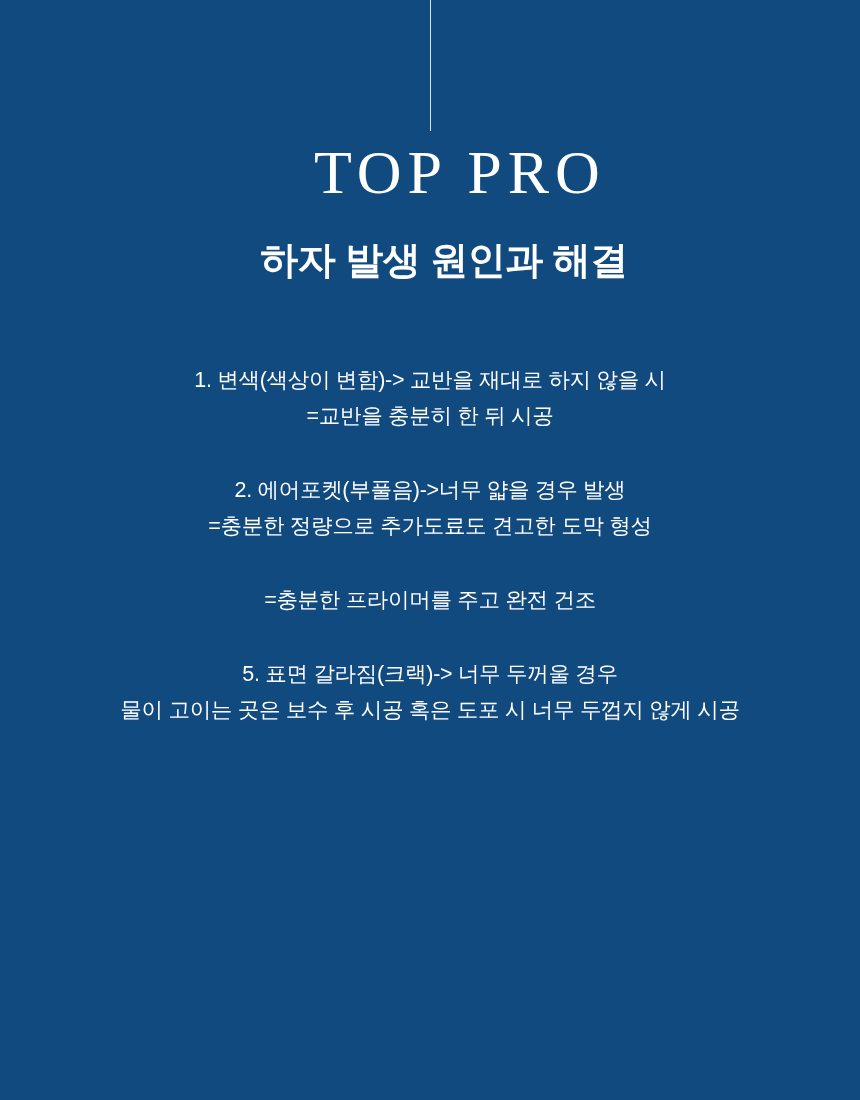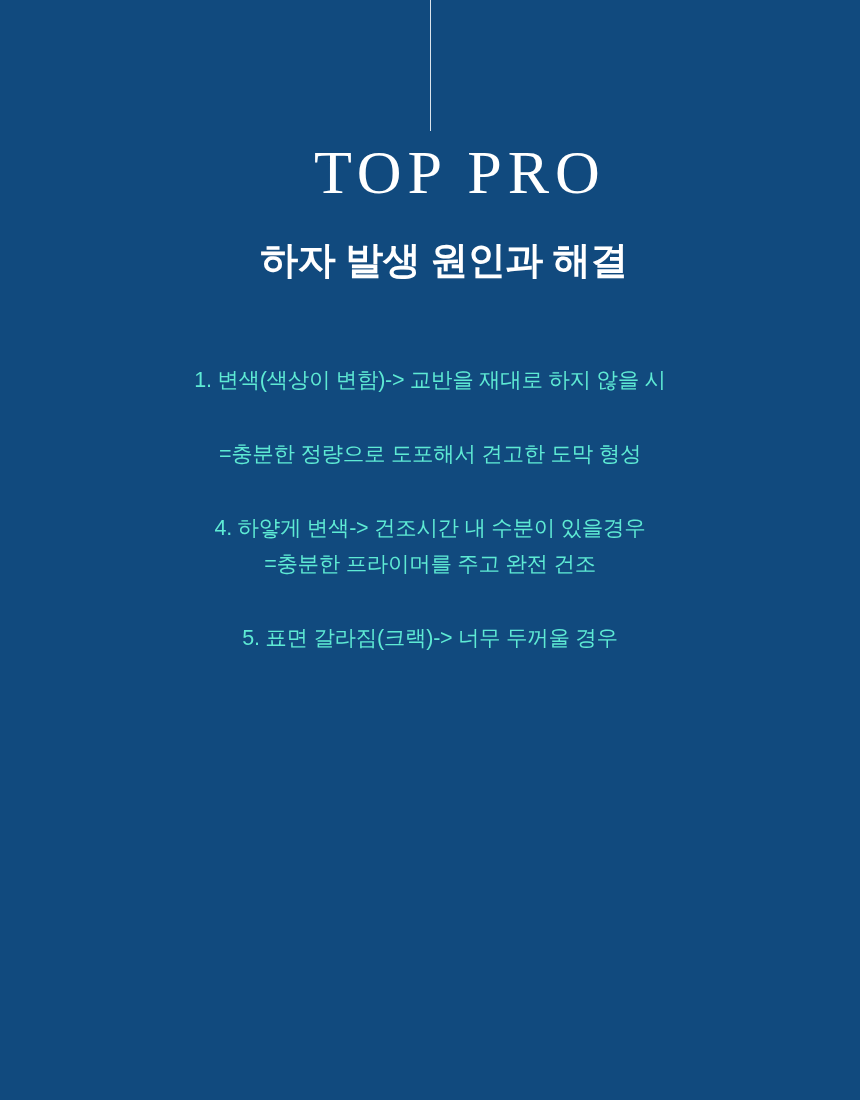--- a/index.html
+++ b/index.html
@@ -65,53 +65,55 @@
   }
   .block {
     margin-bottom: 38px;
   }
   .block:last-child {
     margin-bottom: 0;
   }
   .line {
     font-size: 21.5px;
     line-height: 36px;
-    color: #5eead4;
+    color: #ffffff;
     font-weight: 400;
     letter-spacing: -0.3px;
     white-space: nowrap;
   }
 </style>
 </head>
 <body>
 
 <div class="page">
 
   <div class="divider-line"></div>
 
   <div class="brand">TOP  PRO</div>
 
   <div class="subtitle">하자 발생 원인과 해결</div>
 
   <div class="content">
 
     <div class="block">
       <div class="line">1. 변색(색상이 변함)-&gt; 교반을 재대로 하지 않을 시</div>
+      <div class="line">=교반을 충분히 한 뒤 시공</div>
     </div>
 
     <div class="block">
-      <div class="line">=충분한 정량으로 도포해서 견고한 도막 형성</div>
+      <div class="line">2. 에어포켓(부풀음)-&gt;너무 얇을 경우 발생</div>
+      <div class="line">=충분한 정량으로 추가도료도 견고한 도막 형성</div>
     </div>
 
     <div class="block">
     </div>
 
     <div class="block">
-      <div class="line">4. 하얗게 변색-&gt; 건조시간 내 수분이 있을경우</div>
       <div class="line">=충분한 프라이머를 주고 완전 건조</div>
     </div>
 
     <div class="block">
       <div class="line">5. 표면 갈라짐(크랙)-&gt; 너무 두꺼울 경우</div>
+      <div class="line">물이 고이는 곳은 보수 후 시공 혹은 도포 시 너무 두껍지 않게 시공</div>
     </div>
 
   </div>
 </div>
 
 </body></html>

